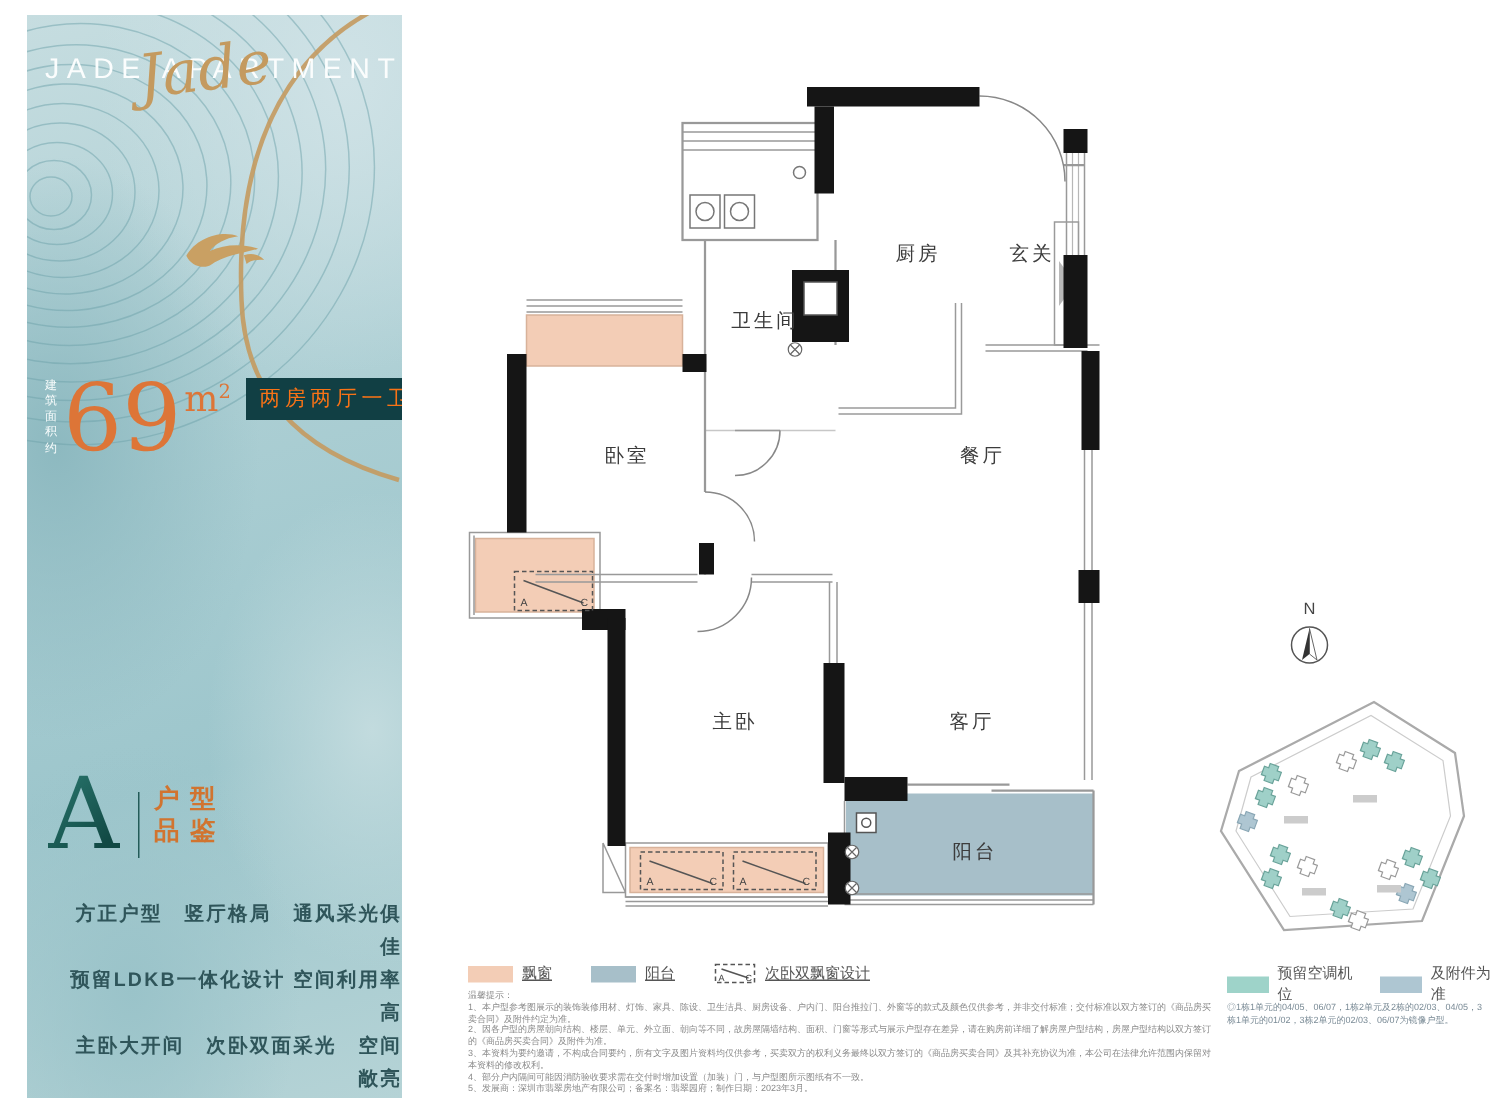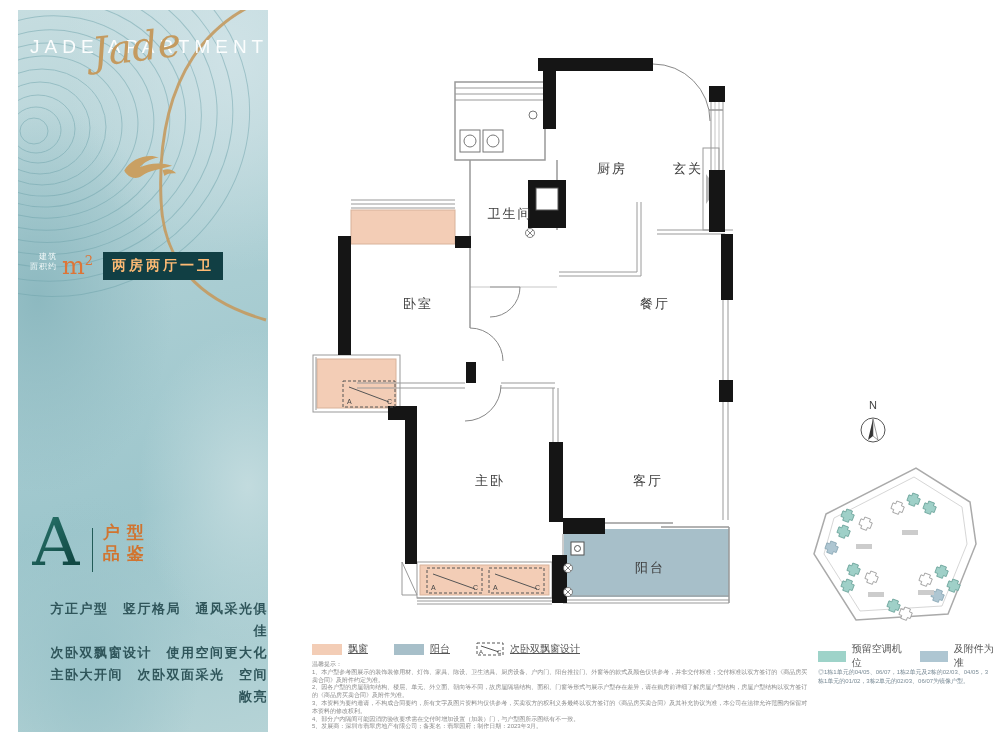--- a/index.html
+++ b/index.html
@@ -18,21 +18,21 @@
   .logo{position:absolute;left:12px;top:26px;color:#fbfdfd;font-size:19px;letter-spacing:5px;white-space:nowrap;}
   .logo-script{position:absolute;left:74px;top:14px;font-family:"DejaVu Serif",serif;font-style:italic;
     font-size:40px;color:#c49a5f;transform:rotate(-7deg);}
   .bird{position:absolute;left:104px;top:142px;transform:rotate(-8deg);}
 
   .area-row{position:absolute;left:12px;top:242px;display:flex;align-items:flex-start;}
   .area-mini{font-size:8px;color:#f6fbfb;line-height:1.3;text-align:right;margin:0 3px 14px 0;letter-spacing:1px;}
   .area-value{font-family:"DejaVu Serif",serif;font-size:62px;line-height:0.88;color:#dd7537;}
   .area-unit{font-family:"DejaVu Serif",serif;font-size:24px;color:#dd7537;margin:0 0 4px 2px;}
   .area-unit sup{font-size:13px;}
-  .badge{background:#113f44;color:#fdba74;font-size:14px;letter-spacing:3px;padding:5px 9px;margin:0 0 8px 10px;white-space:nowrap;font-weight:bold;}
+  .badge{background:#113f44;color:#f97316;font-size:14px;letter-spacing:3px;padding:5px 9px;margin:0 0 8px 10px;white-space:nowrap;}
 
   .grade{position:absolute;left:14px;top:500px;display:flex;align-items:center;}
   .grade-letter{font-family:"DejaVu Serif",serif;font-size:66px;line-height:1;
     background:linear-gradient(135deg,#2c7b72 0%,#114944 80%);-webkit-background-clip:text;background-clip:text;color:transparent;}
   .grade-divider{width:1px;height:44px;background:#235b58;margin:14px 10px 0 12px;}
   .grade-label{color:#d1742f;font-size:17px;letter-spacing:7px;line-height:1.25;margin-top:0;font-weight:bold;}
 
   .features{position:absolute;left:20px;top:588px;font-size:13px;color:#2f555a;letter-spacing:1.5px;line-height:22px;font-weight:bold;}
   .features div{margin-bottom:0;text-align:right;}
 
@@ -94,36 +94,37 @@
     <svg class="bird" width="54" height="30" viewBox="0 0 54 30">
       <path d="M2,15 C10,4 28,1 38,7 C29,7 22,10 18,14 C28,11 40,12 50,17 C38,19 28,18 18,23 C12,26 4,22 2,15 Z" fill="#c9a063"></path>
       <path d="M40,20 C46,19 50,21 53,25 C48,24 44,24 41,26 Z" fill="#c9a063"></path>
     </svg>
 
     <div class="area-row">
       <div class="area-mini">
         <div>建筑</div>
         <div>面积约</div>
       </div>
+      <div class="area-value">69</div>
       <div class="area-unit"><span>m</span><sup>2</sup></div>
       <div class="badge">两房两厅一卫</div>
     </div>
 
     <div class="grade">
       <div class="grade-letter">A</div>
       <div class="grade-divider"></div>
       <div class="grade-label">
         <div>户型</div>
         <div>品鉴</div>
       </div>
     </div>
 
     <div class="features">
       <div>方正户型　竖厅格局　通风采光俱佳</div>
-      <div>次卧双飘窗设计　使用空间更大化</div>
+      <div>预留LDKB一体化设计 空间利用率高</div>
       <div>主卧大开间　次卧双面采光　空间敞亮</div>
     </div>
   </aside>
 
   <svg class="plan" width="470" height="580" viewBox="0 0 470 580">
 
     <rect x="259" y="479" width="165" height="68" fill="#a7bfc9"></rect>
     <rect x="46" y="160" width="104" height="34" fill="#f3cdb6" stroke="#d8b29a" stroke-width="1"></rect>
     <rect x="12" y="309" width="79" height="49" fill="#f3cdb6" stroke="#d8b29a" stroke-width="1"></rect>
     <rect x="115" y="515" width="129" height="30" fill="#f3cdb6" stroke="#d8b29a" stroke-width="1"></rect>

